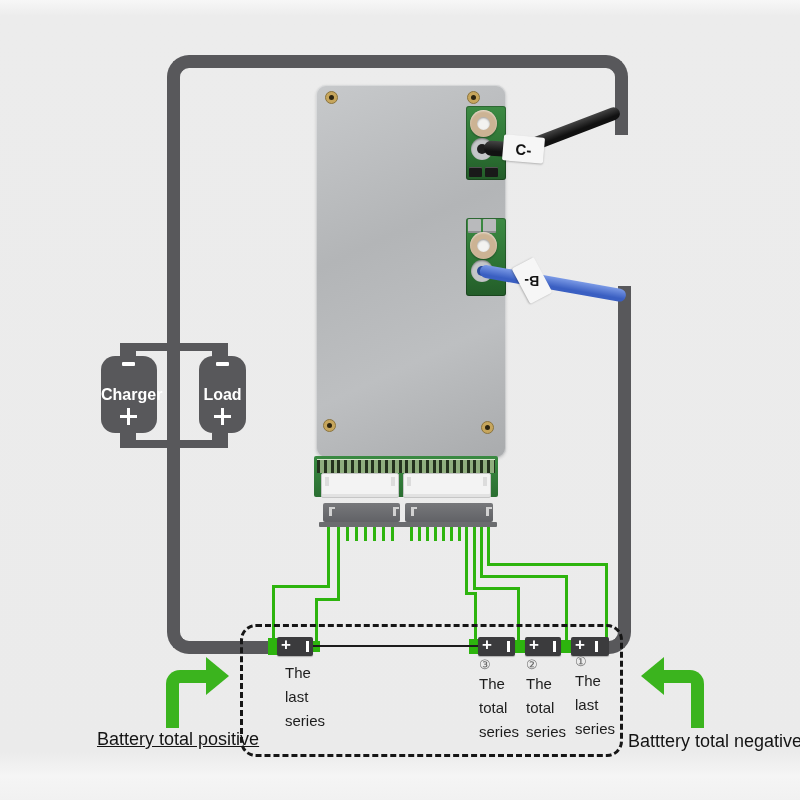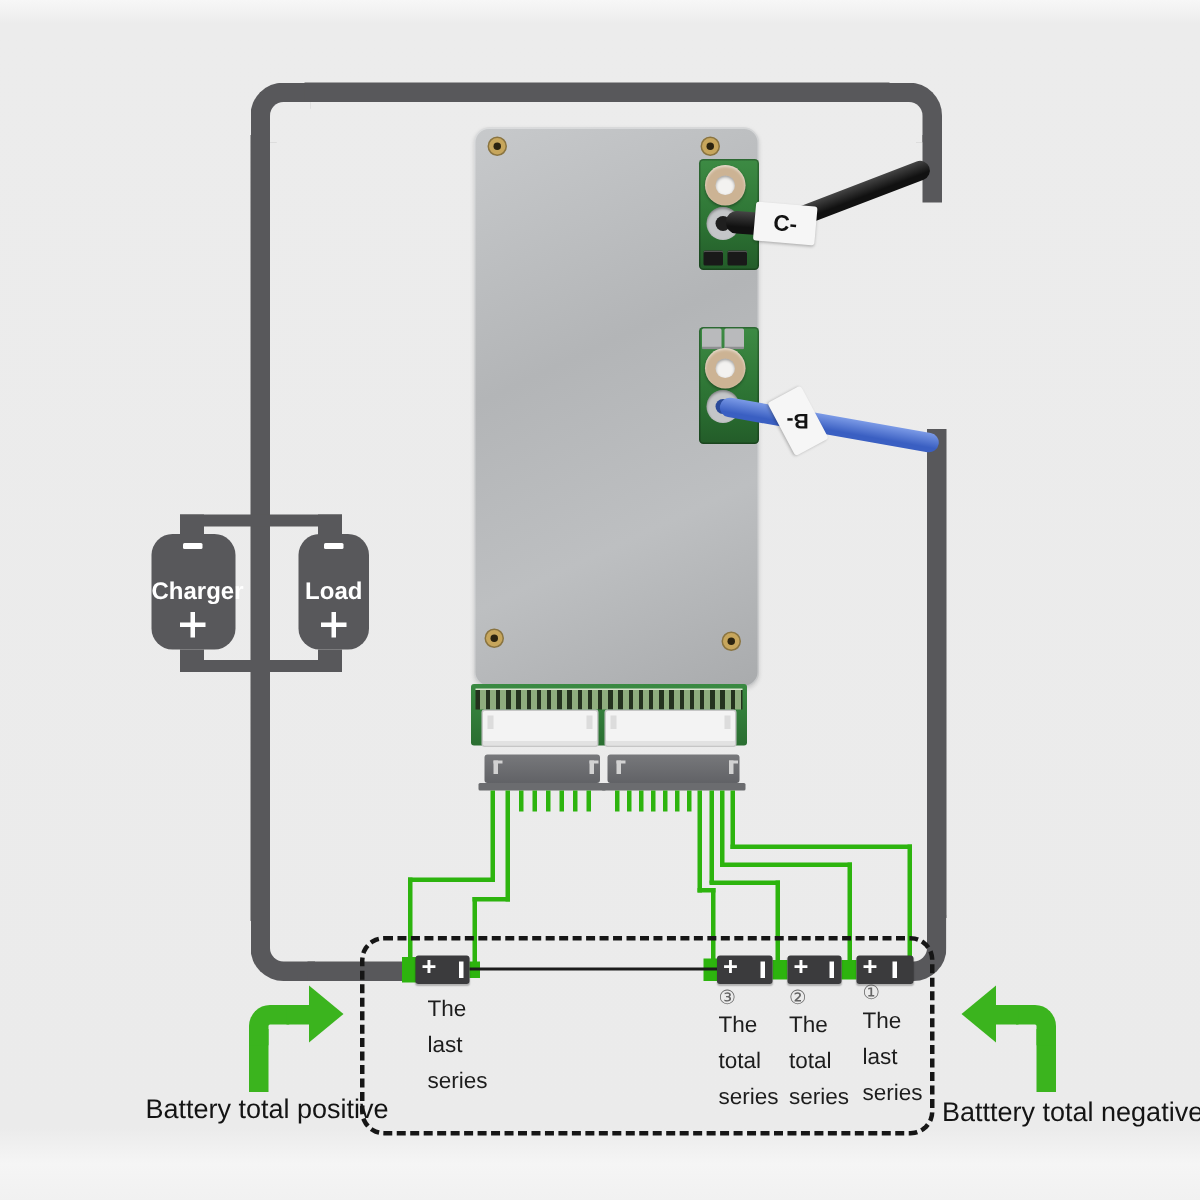--- a/index.html
+++ b/index.html
@@ -260,21 +260,21 @@
     <span class="ord">①</span>
     <span style="display:block;">The</span>
     <span style="display:block;">last</span>
     <span style="display:block;">series</span>
   </div>
 
   <div class="abs ga-stem" style="left:166px;top:686px;width:13px;height:42px;"></div>
   <div class="abs corner" style="left:166px;top:670px;width:14px;height:14px;border-left:13px solid #3bb41e;border-top:13px solid #3bb41e;border-top-left-radius:14px;"></div>
   <div class="abs ga-stem" style="left:191px;top:670px;width:16px;height:13px;"></div>
   <div class="abs tri-r" style="left:206px;top:657px;"></div>
-  <div class="abs caption" style="left:97px;top:729px;">Battery total positive</div>
+  <div class="abs caption" style="left:97px;top:729px;text-decoration:underline;">Battery total positive</div>
 
   <div class="abs ga-stem" style="left:691px;top:686px;width:13px;height:42px;"></div>
   <div class="abs corner" style="left:677px;top:670px;width:14px;height:14px;border-right:13px solid #3bb41e;border-top:13px solid #3bb41e;border-top-right-radius:14px;"></div>
   <div class="abs ga-stem" style="left:663px;top:670px;width:16px;height:13px;"></div>
   <div class="abs tri-l" style="left:641px;top:657px;"></div>
   <div class="abs caption" style="left:628px;top:731px;">Batttery total negative</div>
 
 </div>
 
 </body></html>

